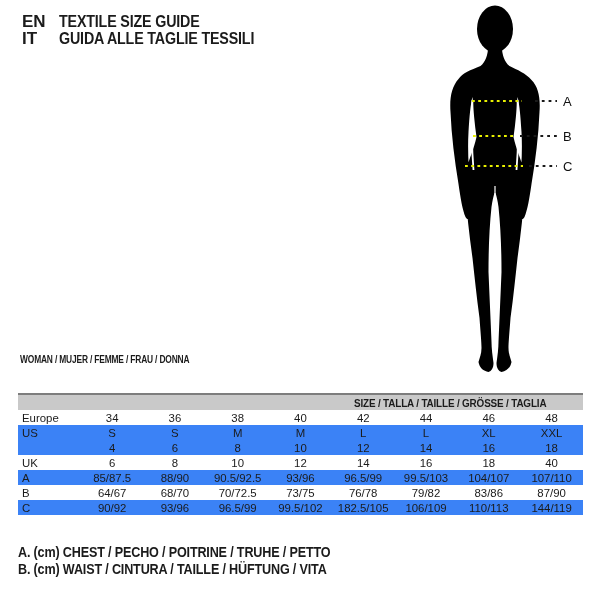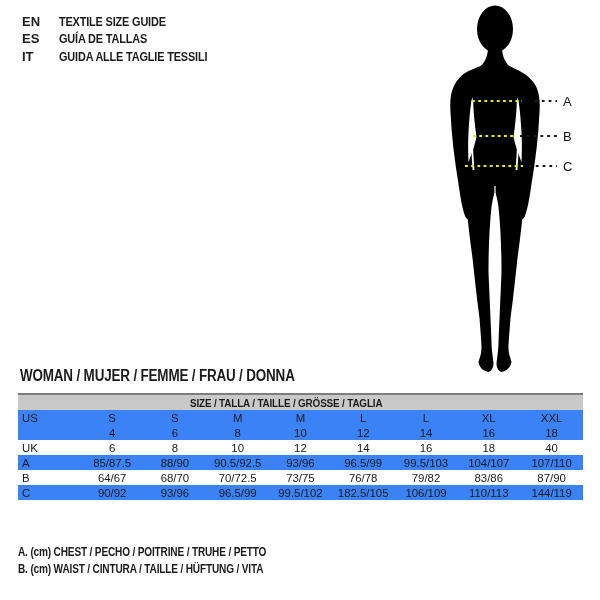--- a/index.html
+++ b/index.html
@@ -5,52 +5,51 @@
   html,body{margin:0;padding:0;background:#fff;}
   #page{position:relative;width:600px;height:600px;background:#ffffff;overflow:hidden;
         font-family:"Liberation Sans",sans-serif;color:#1b1b1b;}
 
   
   .cond{display:inline-block;transform:scaleX(0.84);transform-origin:left center;
         letter-spacing:-0.2px;white-space:nowrap;}
 
   
   .lang-block{position:absolute;left:22px;top:13px;}
-  .lang-row{height:17.4px;line-height:17.4px;font-weight:bold;font-size:13px;}
+  .lang-row{height:17.4px;line-height:17.4px;font-weight:bold;font-size:17px;}
   .lang-code{display:inline-block;width:37px;}
 
   
   .figure-area{position:absolute;left:425px;top:0;width:175px;height:378px;}
   .figure-area svg{display:block;width:175px;height:378px;}
 
   
-  .woman-title{position:absolute;left:20px;top:367px;font-size:16px;font-weight:bold;}
+  .woman-title{position:absolute;left:20px;top:354px;font-size:10px;font-weight:bold;}
 
   
   .size-table{position:absolute;left:18px;top:393px;width:565px;border-collapse:collapse;
               table-layout:fixed;font-size:11.4px;}
   .size-table td{padding:0;height:15px;vertical-align:middle;text-align:center;
                  white-space:nowrap;overflow:visible;}
   .size-table td.lbl{text-align:left;padding-left:4px;width:78px;}
-  .size-table tr.hdr td{background:#c9c9c9;border-top:2px solid #7d7d7d;text-align:center;
+  .size-table tr.hdr td{background:#c9c9c9;border-top:2px solid #7d7d7d;text-align:right;
                         padding-left:8px;font-weight:bold;font-size:11.8px;height:15px;}
   .size-table tr.shaded td{background:#3b82f6;}
 
   
   .legend-block{position:absolute;left:18px;top:544px;}
-  .legend-row{height:16.6px;line-height:16.6px;font-weight:bold;font-size:12px;}
+  .legend-row{height:16.6px;line-height:16.6px;font-weight:bold;font-size:15px;}
 </style>
 </head>
 <body>
 
 <div id="page">
 
   <div class="lang-block">
       <div class="lang-row"><span class="lang-code">EN</span><span class="cond">TEXTILE SIZE GUIDE</span></div>
-      <div class="lang-row"><span class="lang-code">ES</span><span class="cond">GUÍA DE TALLAS</span></div>
       <div class="lang-row"><span class="lang-code">IT</span><span class="cond">GUIDA ALLE TAGLIE TESSILI</span></div>
     </div>
 
   <div class="figure-area">
     <svg viewBox="0 0 175 378" xmlns="http://www.w3.org/2000/svg">
       <g transform="translate(3.5,0)" fill="#000000">
         <ellipse cx="66.5" cy="29" rx="18" ry="23.5"></ellipse>
         <path d="
           M 60,46
           C 59,56 57,62 52,66
@@ -121,20 +120,31 @@
     <span class="cond">WOMAN / MUJER / FEMME / FRAU / DONNA</span>
   </div>
 
   <table class="size-table">
     <tbody id="table-body">
       <tr class="hdr">
         <td colspan="9">
           <span class="cond">SIZE / TALLA / TAILLE / GRÖSSE / TAGLIA</span>
         </td>
       </tr>
+    <tr>
+          <td class="lbl">Europe</td>
+          <td>34</td>
+          <td>36</td>
+          <td>38</td>
+          <td>40</td>
+          <td>42</td>
+          <td>44</td>
+          <td>46</td>
+          <td>48</td>
+        </tr>
         <tr class="shaded">
           <td class="lbl">US</td>
           <td>S</td>
           <td>S</td>
           <td>M</td>
           <td>M</td>
           <td>L</td>
           <td>L</td>
           <td>XL</td>
           <td>XXL</td>

